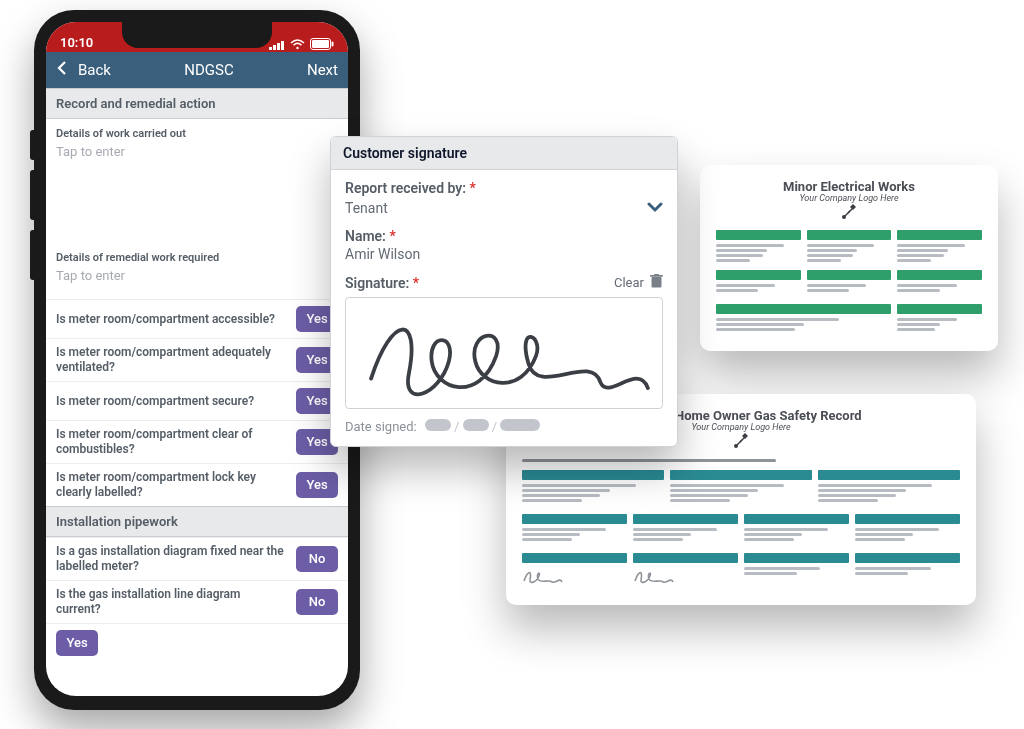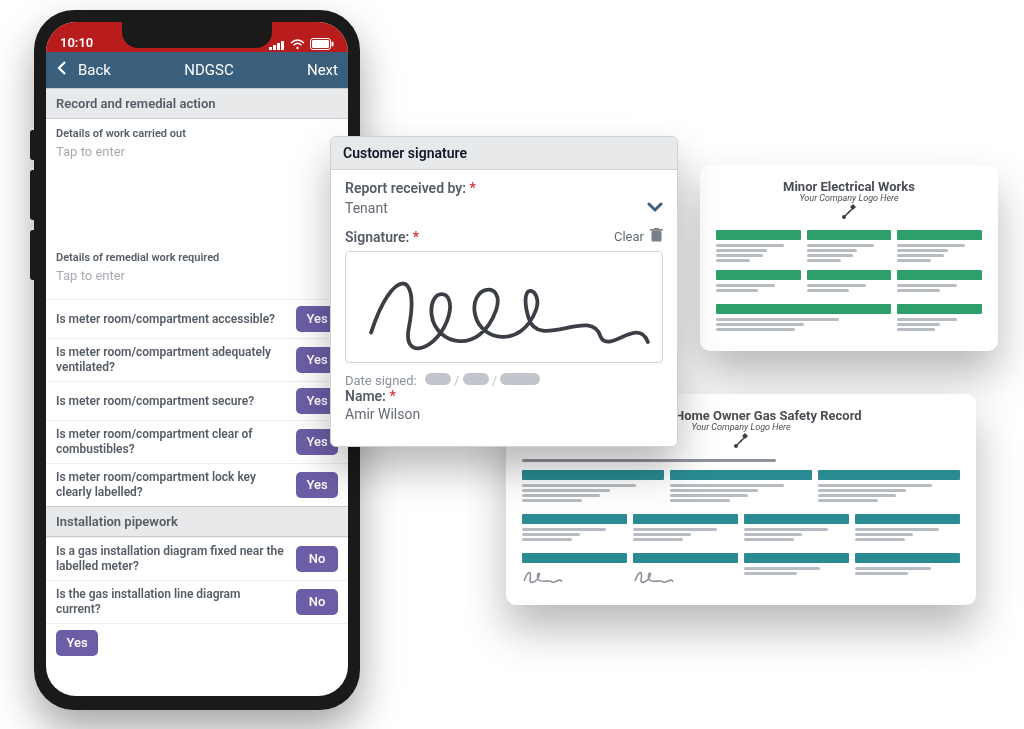--- a/index.html
+++ b/index.html
@@ -197,20 +197,24 @@
   <div class="sig-body">
     <div class="sig-row">
       <div class="sig-label"><span>Report received by:</span> <span class="req">*</span></div>
       <div class="sig-dd">
         <span>Tenant</span>
         <span class="chev"><svg width="16" height="12" viewBox="0 0 16 12">
               <path d="M2 3 L8 9 L14 3" fill="none" stroke="#3a5f7d" stroke-width="3" stroke-linecap="round"></path>
             </svg></span>
       </div>
     </div>
+    <div class="sig-row">
+      <div class="sig-label"><span>Name:</span> <span class="req">*</span></div>
+      <div class="sig-val">Amir Wilson</div>
+    </div>
     <div class="sig-row" style="margin-bottom:0">
       <div class="sig-tools">
         <div class="sig-label"><span>Signature:</span> <span class="req">*</span></div>
         <div class="clear">
           <span>Clear</span>
           <span><svg width="13" height="14" viewBox="0 0 13 14">
                 <g fill="#7a8088">
                   <rect x="1.5" y="3" width="10" height="10.5" rx="1"></rect>
                   <rect x="0" y="1" width="13" height="1.8" rx="0.9"></rect>
                   <rect x="4" y="0" width="5" height="1.5" rx="0.7"></rect>
@@ -222,24 +226,20 @@
         <svg viewBox="0 0 320 110">
           <path d="M18 78 C 40 10, 70 10, 58 72 C 50 110, 90 96, 100 60 C 108 30, 78 30, 82 60 C 86 90, 132 104, 150 54 C 160 22, 120 28, 128 60 C 134 86, 176 96, 192 54 C 200 32, 172 20, 184 62 C 194 98, 250 50, 260 82 C 268 102, 300 60, 310 88" fill="none" stroke="#3b3f45" stroke-width="4" stroke-linecap="round" stroke-linejoin="round"></path>
         </svg>
       </div>
       <div class="sig-date">
         <span>Date signed:</span>
         <span>
           <span class="pill-grey"></span><span class="slash"> / </span><span class="pill-grey"></span><span class="slash"> / </span><span class="pill-grey" style="width:40px"></span>
         </span>
       </div>
-    </div>
-    <div class="sig-row">
-      <div class="sig-label"><span>Name:</span> <span class="req">*</span></div>
-      <div class="sig-val">Amir Wilson</div>
     </div>
   </div>
 </div>
 
 <div class="report rp2 g-green">
   <div class="report-head">
     <div class="report-title">Minor Electrical Works</div>
     <div class="logo-box">
       <div>Your Company Logo Here</div>
       <svg width="16" height="16" viewBox="0 0 16 16">

